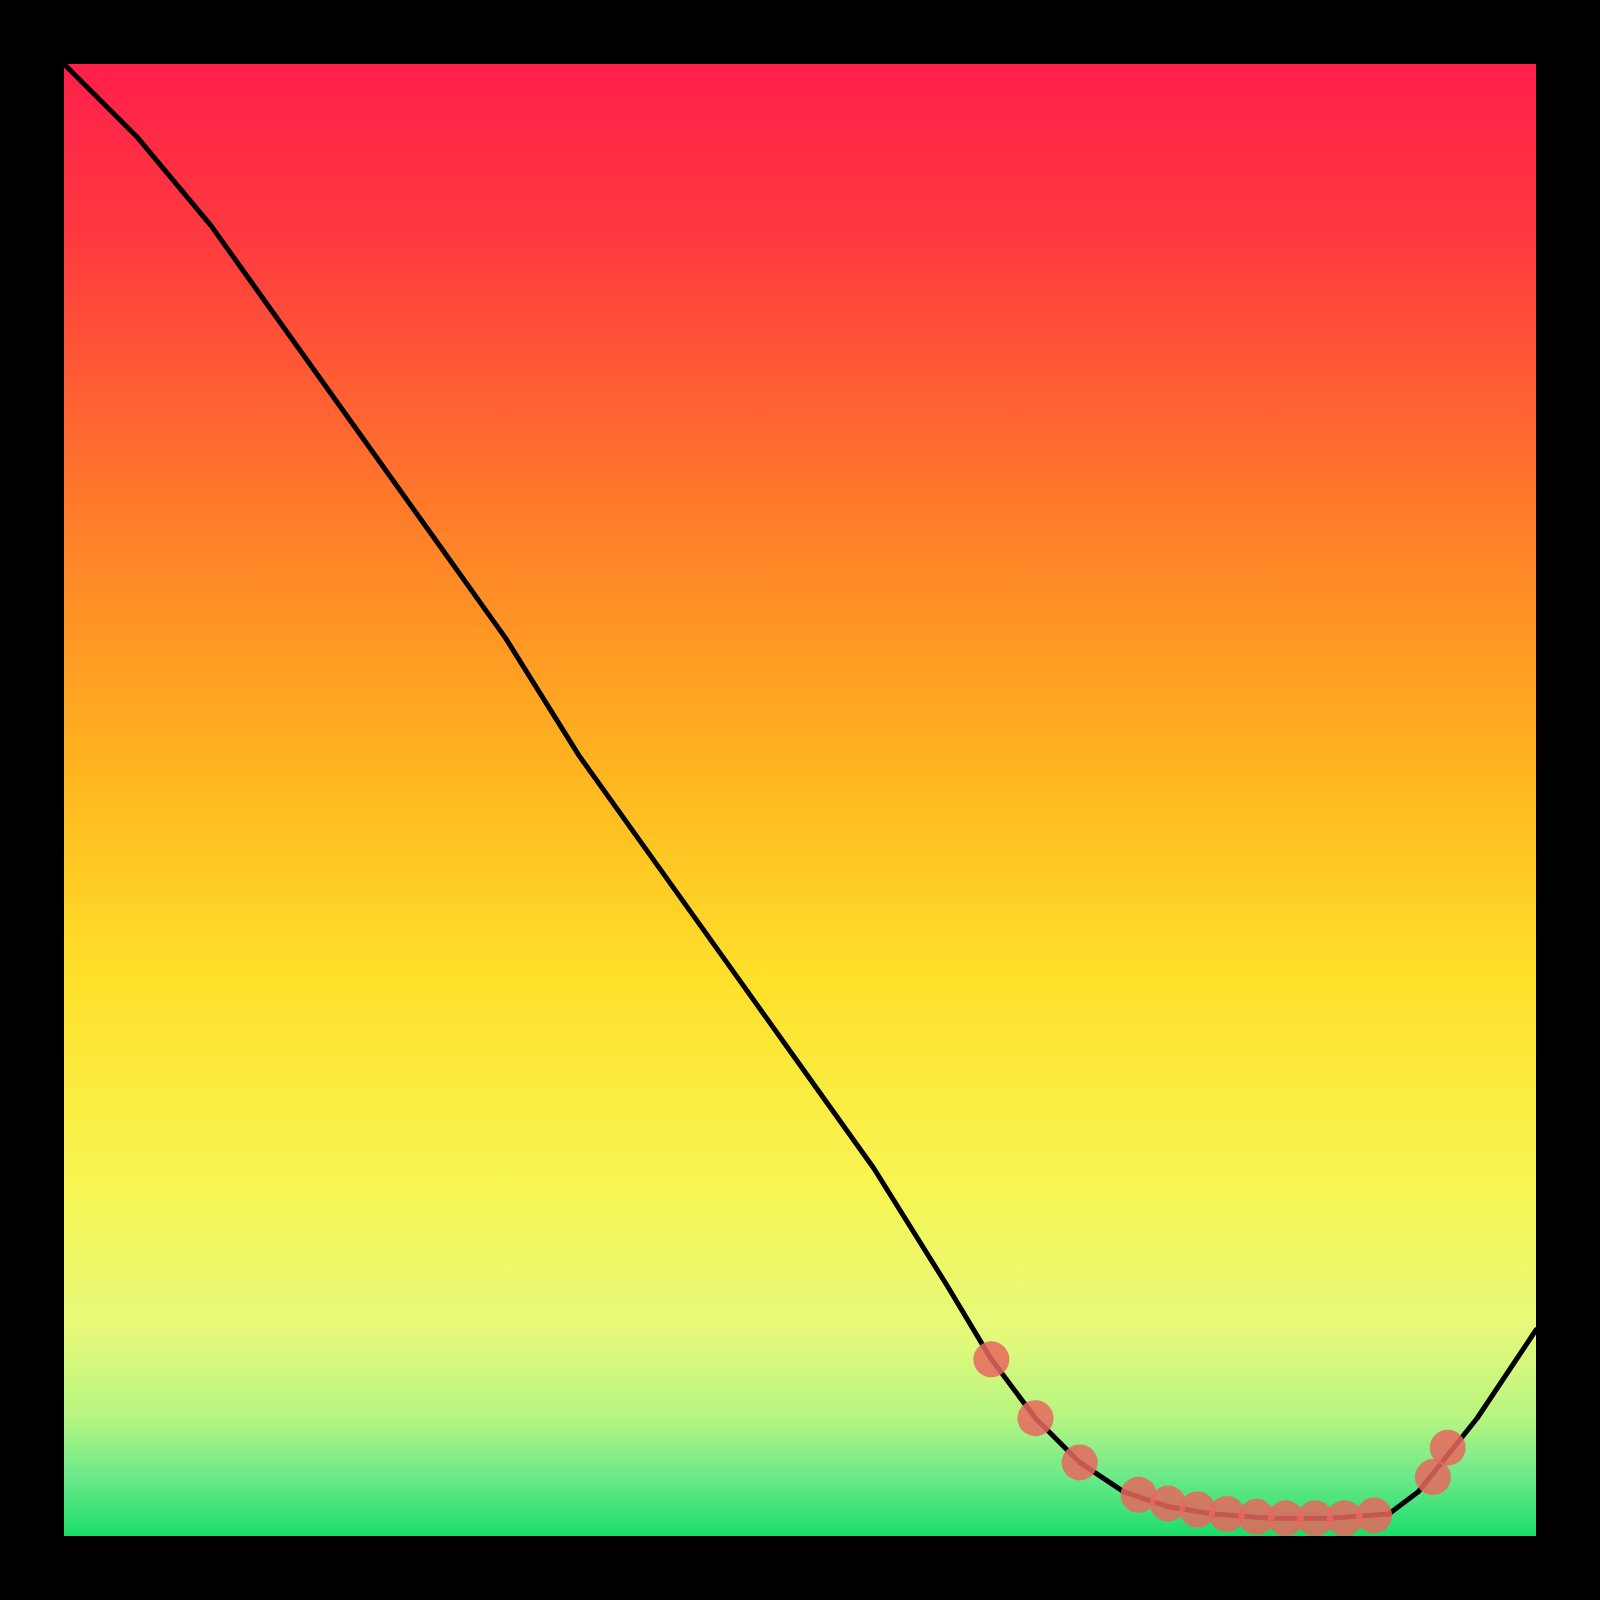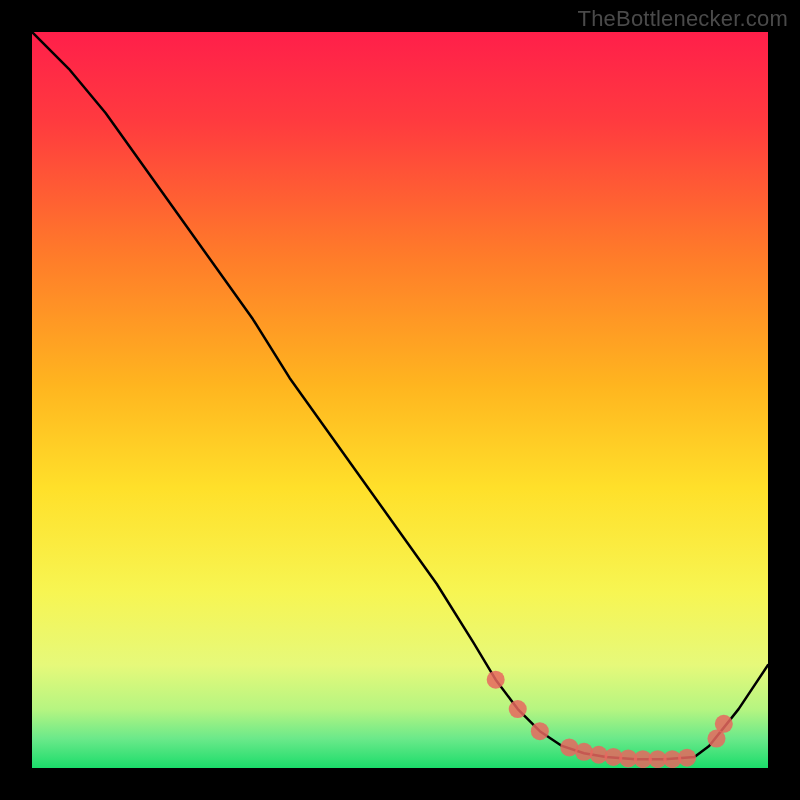--- a/index.html
+++ b/index.html
@@ -37,21 +37,20 @@
   .plot svg {
     width: 100%;
     height: 100%;
     display: block;
   }
 </style>
 </head>
 <body>
 
 <div class="frame">
-  <div class="watermark">TheBottlenecker.com</div>
   <div class="plot">
     <svg viewBox="0 0 736 736" preserveAspectRatio="none">
       <defs>
         <linearGradient id="bgGrad" x1="0" y1="0" x2="0" y2="1">
           <stop offset="0%" stop-color="#ff1f4a"></stop>
           <stop offset="12%" stop-color="#ff3a3f"></stop>
           <stop offset="30%" stop-color="#ff7a2a"></stop>
           <stop offset="48%" stop-color="#ffb51f"></stop>
           <stop offset="62%" stop-color="#ffe02a"></stop>
           <stop offset="76%" stop-color="#f7f552"></stop>

